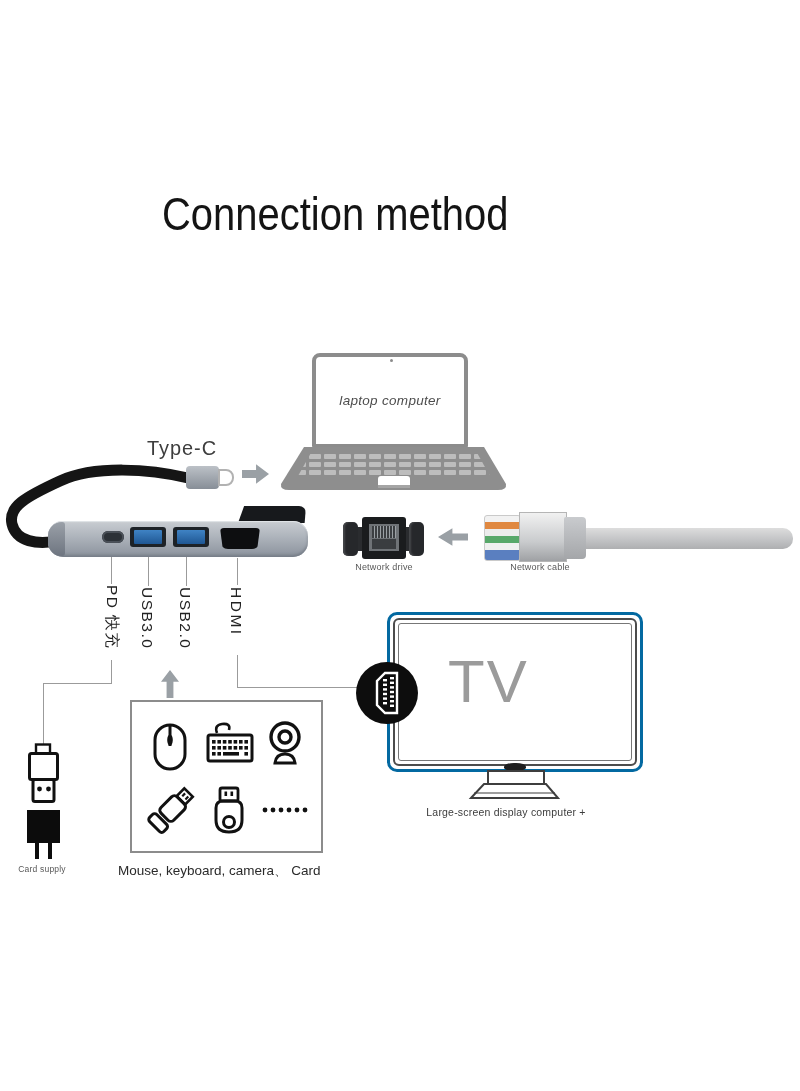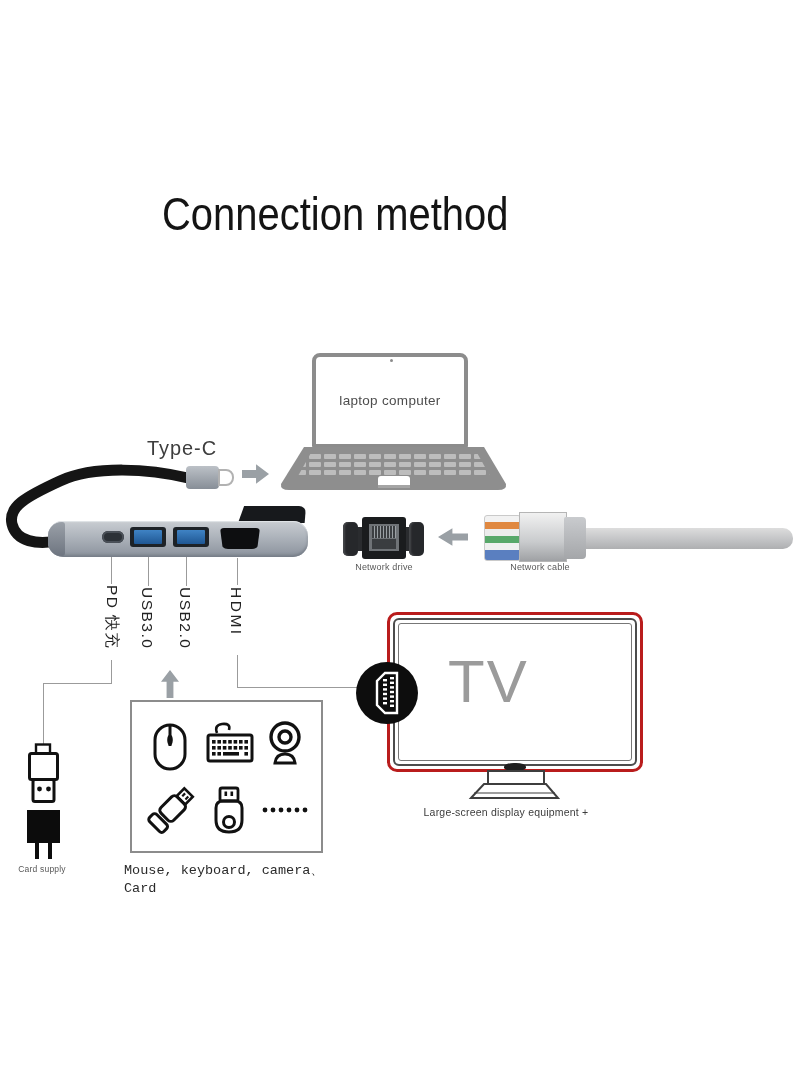--- a/index.html
+++ b/index.html
@@ -6,21 +6,21 @@
   html,body { background:#ffffff; }
   body { font-family:"Liberation Sans", sans-serif; }
   .stage { position:relative; width:800px; height:1091px; background:#fff; overflow:hidden; margin:0 auto; }
   .abs { position:absolute; }
 
   .title { font-size:47px; font-weight:400; color:#141414; letter-spacing:0px;
            transform:scaleX(0.85); transform-origin:left top; white-space:nowrap; }
 
   
   .lap-screen { width:156px; height:95px; background:#fff; border:4px solid #8c8c8c;
-                border-radius:8px 8px 2px 2px; display:flex; align-items:center; justify-content:center; }
+                border-radius:8px 8px 2px 2px; display:flex; align-items:center; justify-content:center;font-style:italic; }
   .lap-screen .cam { position:absolute; top:2px; left:50%; width:3px; height:3px; background:#8c8c8c; border-radius:50%; }
   .lap-label { font-size:13.5px; color:#4d4d4d; letter-spacing:0.3px; }
 
   .typec-label { font-size:21px; color:#3d3d3d; letter-spacing:1px; transform:scaleX(0.95); transform-origin:left top; white-space:nowrap; }
 
   
   .arrow { background:#9aa0a5; }
   .arrow-right { clip-path:polygon(0 32%,52% 32%,52% 6%,100% 50%,52% 94%,52% 68%,0 68%); }
   .arrow-left  { clip-path:polygon(100% 32%,48% 32%,48% 6%,0 50%,48% 94%,48% 68%,100% 68%); }
   .arrow-up    { clip-path:polygon(50% 0,100% 42%,69% 42%,69% 100%,31% 100%,31% 42%,0 42%); }
@@ -59,21 +59,21 @@
   .nc-wires { width:37px; height:46px; border:1px solid #cacaca; border-radius:3px;
               background:linear-gradient(180deg,#f2f2f2 0 14%,#e08840 14% 30%,#ececec 30% 46%,
                           #58a86a 46% 62%,#f0f0f0 62% 78%,#5a7fc0 78% 100%); }
   .nc-body  { width:48px; height:50px; border:1px solid #b5b5b5;
               background:linear-gradient(180deg,#f1f1f1,#c9cbcd 60%,#9fa1a4); }
   .nc-boot  { width:22px; height:42px; background:linear-gradient(180deg,#c9cbce,#a4a6a9); border-radius:2px 4px 4px 2px; }
   .nc-cable { width:215px; height:21px; border-radius:2px 10px 10px 2px;
               background:linear-gradient(180deg,#dddddd,#c3c4c6 55%,#aeafb1); }
 
   
-  .tv-frame { width:256px; height:160px; border:3px solid #b91c1c; border-radius:10px; background:#fff; }
+  .tv-frame { width:256px; height:160px; border:3px solid #0369a1; border-radius:10px; background:#fff; }
   .tv-inner { position:absolute; inset:3px; border:2px solid #4c4c4c; border-radius:6px; }
   .tv-inner2{ position:absolute; inset:8px; border:1px solid #777; border-radius:3px; }
   .tv-text  { font-size:60px; font-weight:500; color:#9b9b9b; letter-spacing:2px; }
   .tv-notch { width:22px; height:8px; background:#1f1f1f; border-radius:45%; }
   .tv-caption { font-size:10.5px; color:#3c3c3c; text-align:center; letter-spacing:0.2px; }
   .hdmi-circle { width:62px; height:62px; background:#0d0d0d; border-radius:50%; }
 
   
   .pbox { width:193px; height:153px; background:#fff; border:2px solid #8c8c8c; }
   .pcaption { font-size:13.5px; color:#2a2a2a; line-height:18px; }
@@ -169,21 +169,21 @@
     <div class="tv-inner"></div>
     <div class="tv-inner2"></div>
     <div class="abs tv-text" style="left:58px; top:32px;">TV</div>
   </div>
   <div class="abs tv-notch" style="left:504px; top:763px;"></div>
   <svg class="abs" style="left:465px; top:770px;" width="98" height="30" viewBox="0 0 98 30">
     <rect x="23" y="1" width="56" height="13" fill="#fff" stroke="#3e3e3e" stroke-width="2"></rect>
     <polygon points="6,28 19,14 81,14 93,28" fill="#fff" stroke="#3e3e3e" stroke-width="2"></polygon>
     <line x1="9" y1="23" x2="90" y2="23" stroke="#3e3e3e" stroke-width="1.2"></line>
   </svg>
-  <div class="abs tv-caption" style="left:420px; top:806px; width:172px;">Large-screen display equipment +</div>
+  <div class="abs tv-caption" style="left:420px; top:806px; width:172px;">Large-screen display computer +</div>
 
   <div class="abs hdmi-circle" style="left:356px; top:662px;"></div>
   <svg class="abs" style="left:356px; top:662px;" width="62" height="62" viewBox="0 0 62 62">
     <g transform="rotate(90 31 31)">
       <path d="M11,21 H51 V33 L43,41 H19 L11,33 Z" fill="none" stroke="#fff" stroke-width="2.4"></path>
       <g fill="#fff">
         <rect x="15" y="24" width="2.4" height="4"></rect>
           <rect x="19.6" y="24" width="2.4" height="4"></rect>
         <rect x="24.2" y="24" width="2.4" height="4"></rect>
           <rect x="28.8" y="24" width="2.4" height="4"></rect>
@@ -258,21 +258,21 @@
         <circle cx="5" cy="8" r="2.4"></circle>
           <circle cx="13" cy="8" r="2.4"></circle>
         <circle cx="21" cy="8" r="2.4"></circle>
           <circle cx="29" cy="8" r="2.4"></circle>
         <circle cx="37" cy="8" r="2.4"></circle>
           <circle cx="45" cy="8" r="2.4"></circle>
       </g>
     </svg>
   </div>
 
-  <div class="abs pcaption" style="left:124px; top:862px; width:215px;font-family:Liberation Mono, monospace;">
+  <div class="abs pcaption" style="left:118px; top:862px; width:215px;">
     <span>Mouse, keyboard, camera、 Card</span>
   </div>
 
   <svg class="abs" style="left:26px; top:743px;" width="36" height="62" viewBox="0 0 36 62">
     <rect x="10" y="1.5" width="14" height="9" fill="#fff" stroke="#111" stroke-width="2.4"></rect>
     <rect x="3.5" y="10.5" width="28" height="26" rx="2" fill="#fff" stroke="#111" stroke-width="3"></rect>
     <rect x="7" y="36.5" width="21" height="22" rx="2" fill="#fff" stroke="#111" stroke-width="3"></rect>
     <circle cx="13.5" cy="46" r="2.4" fill="#111"></circle>
     <circle cx="22.5" cy="46" r="2.4" fill="#111"></circle>
   </svg>

